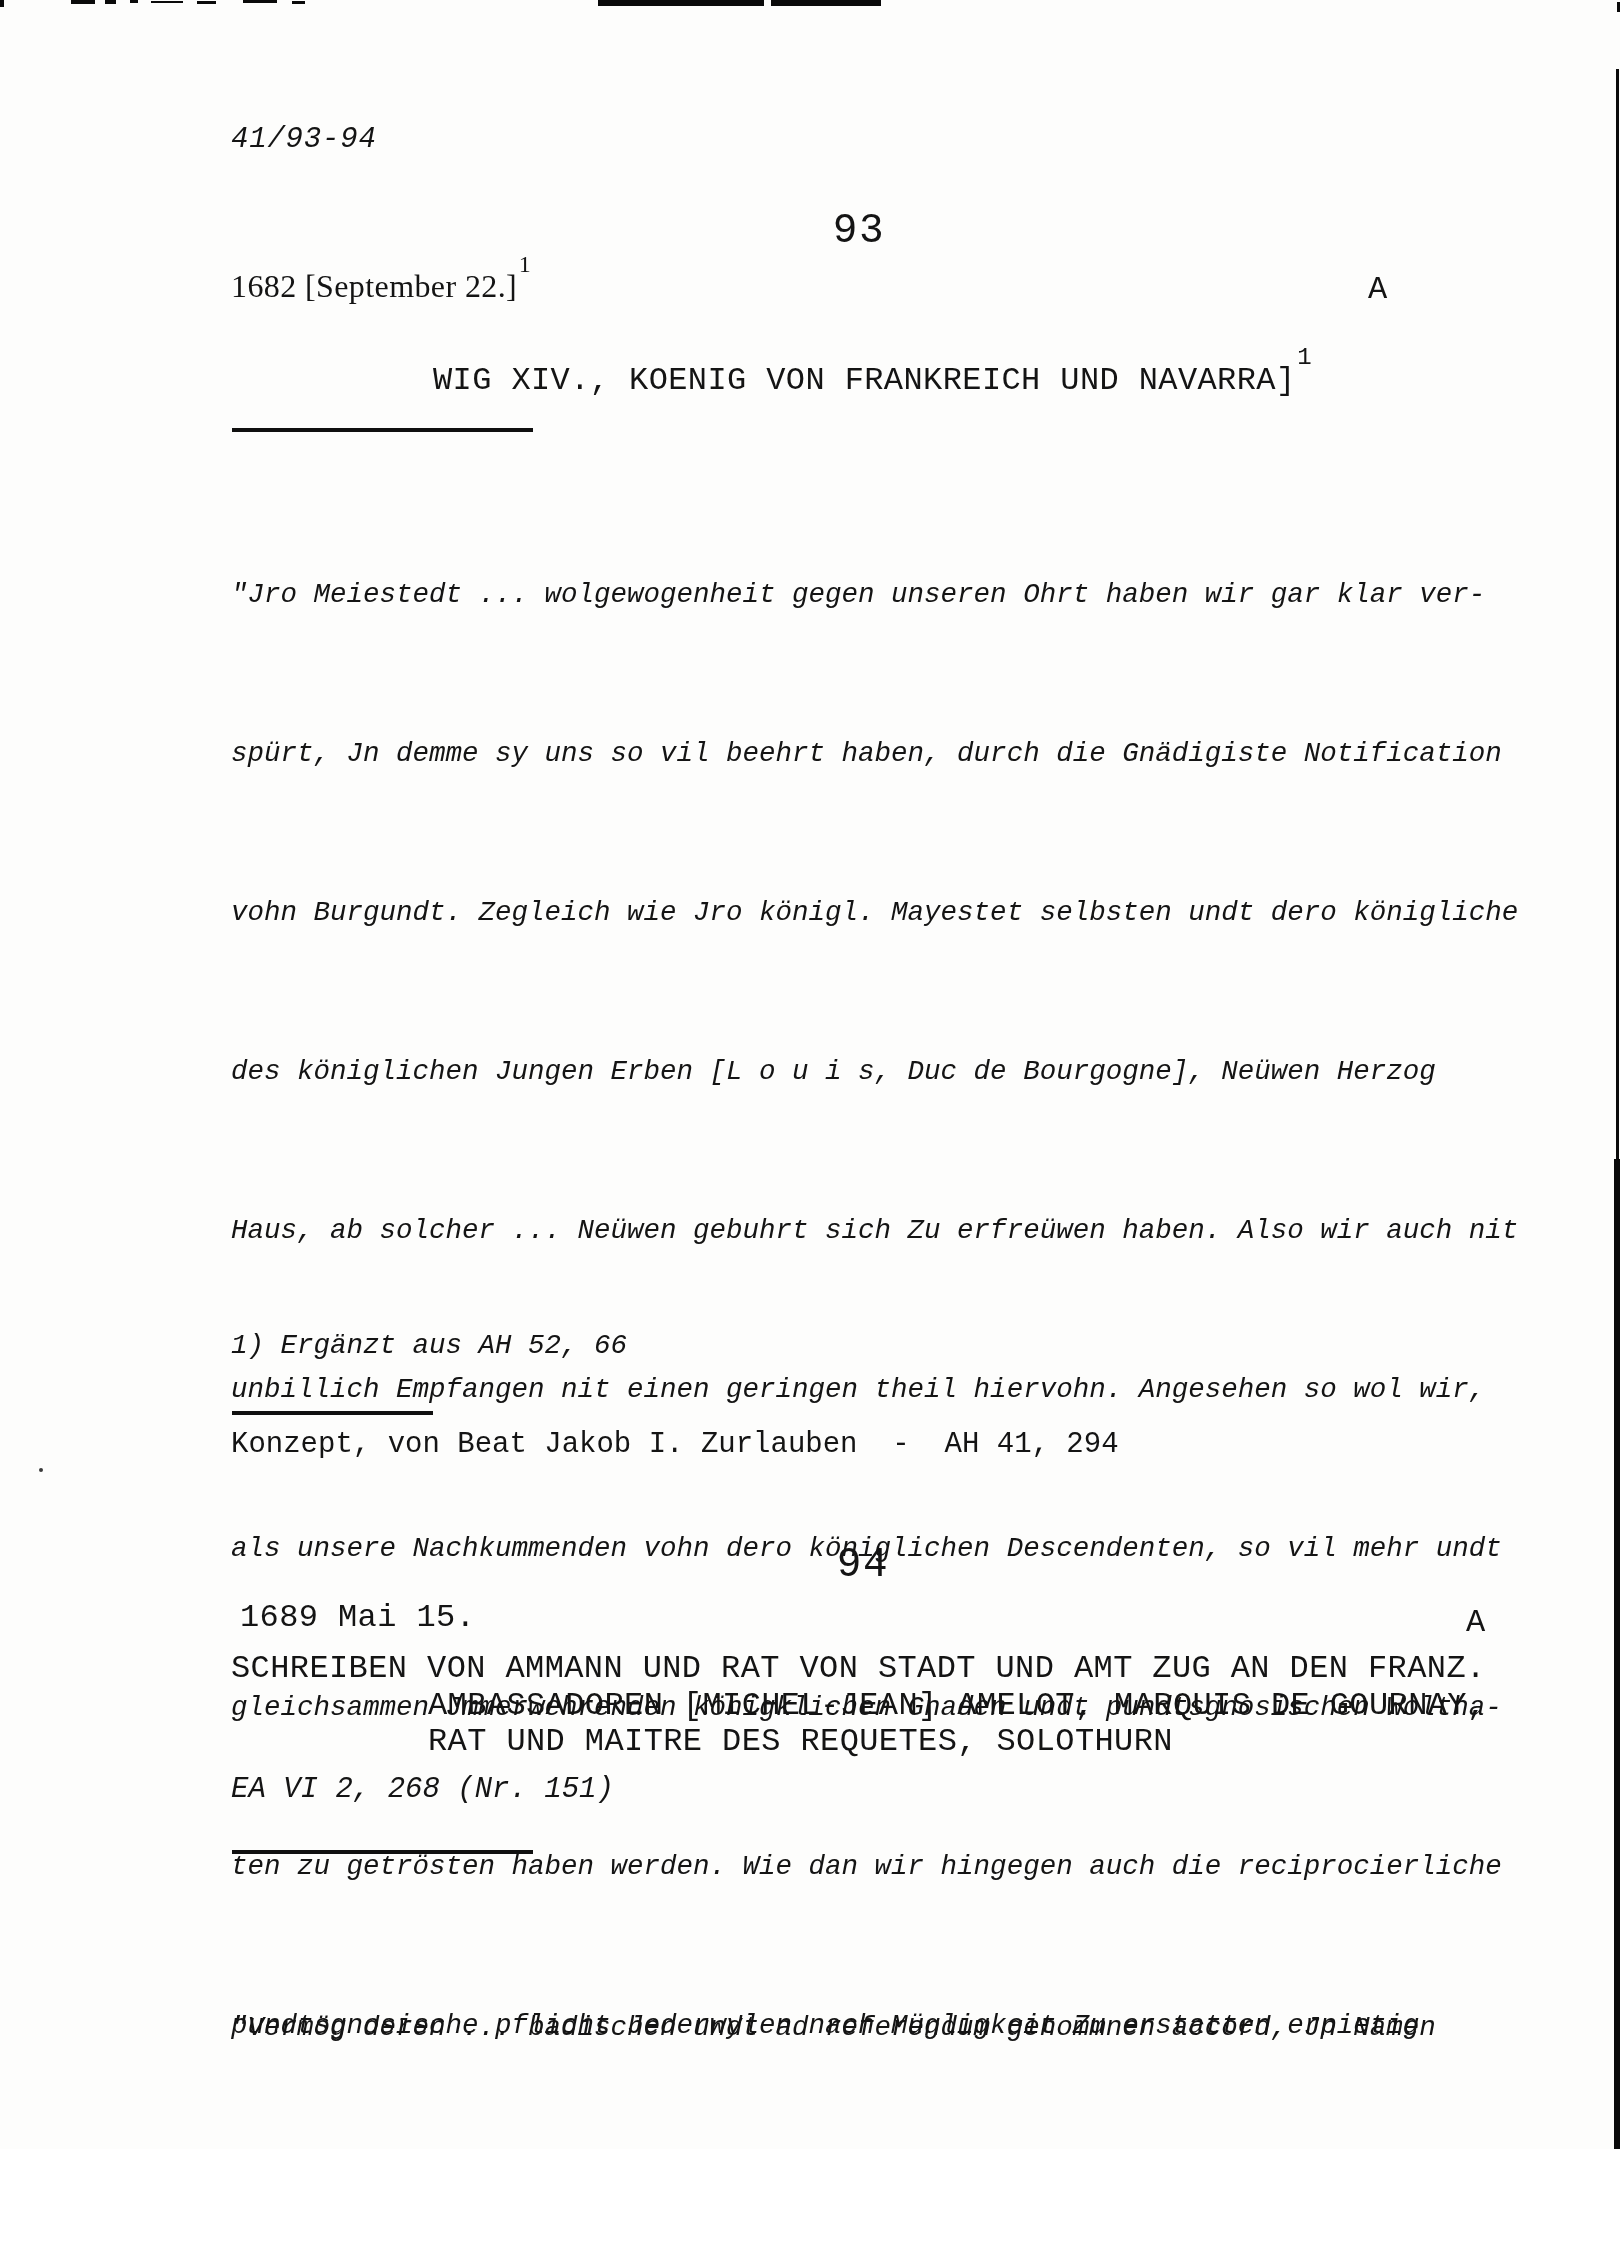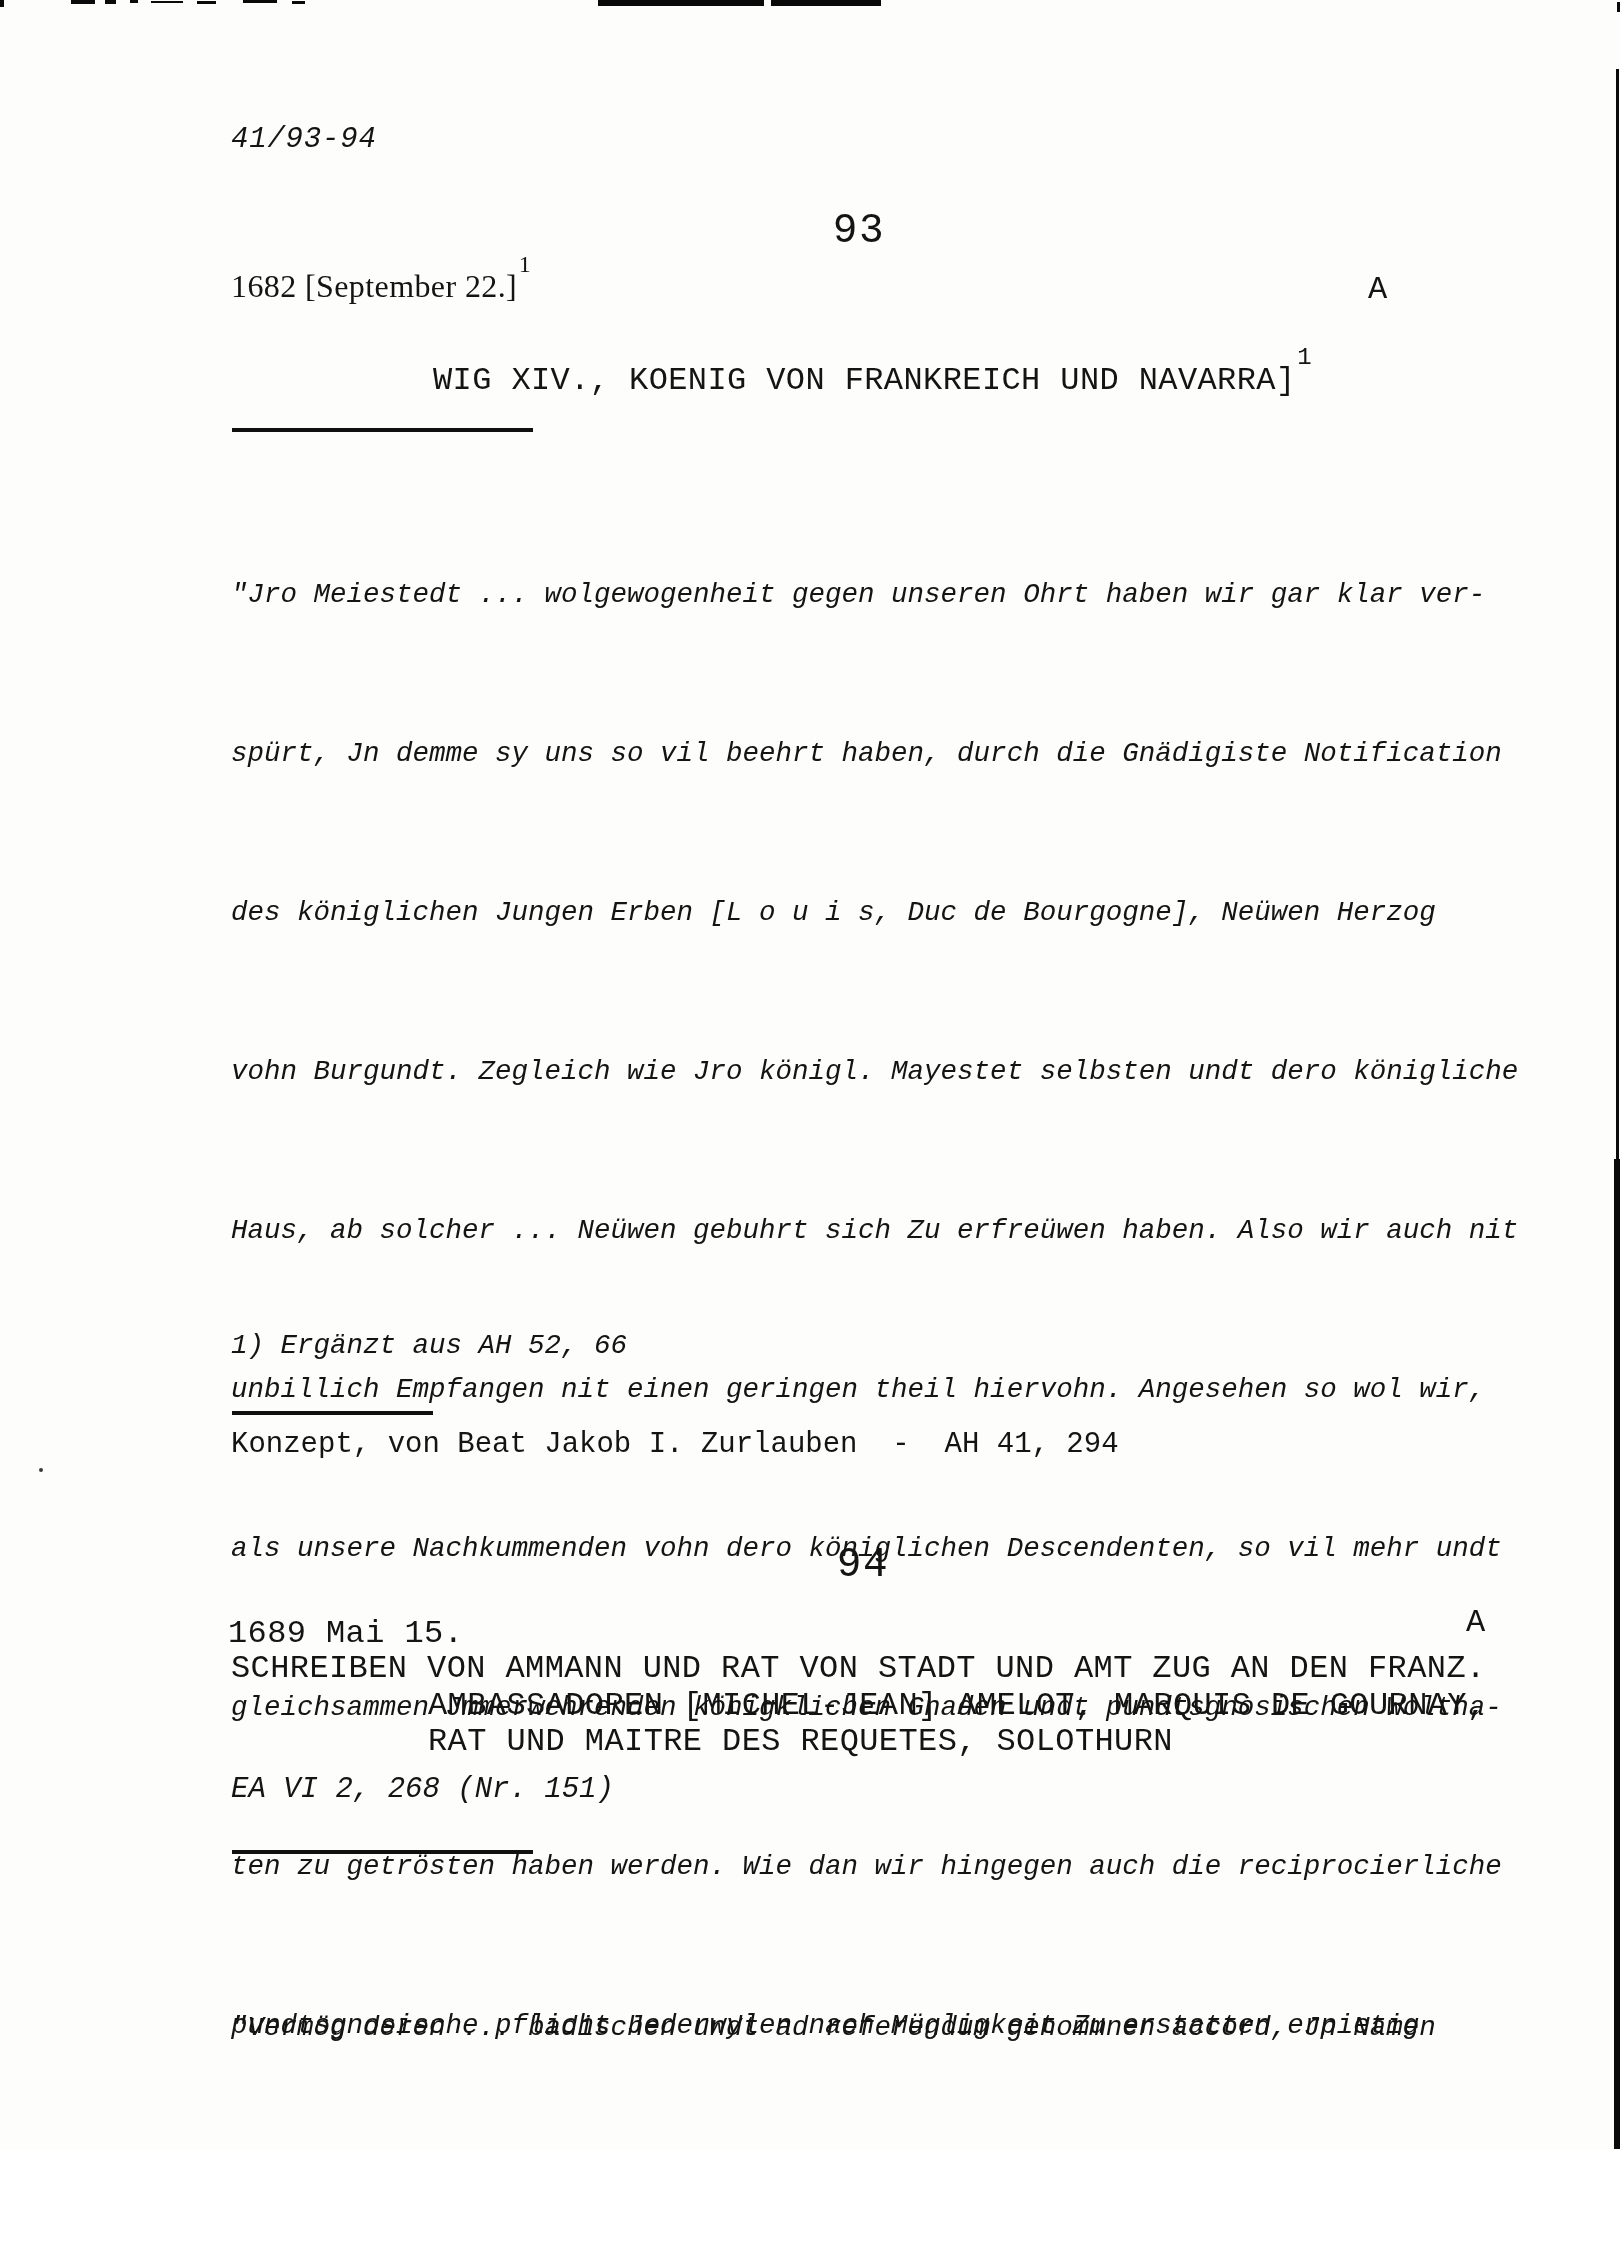--- a/index.html
+++ b/index.html
@@ -63,22 +63,22 @@
 
   <div class="abs siglum" style="left:1368px;top:271px;">A</div>
 
   <div class="abs headline" style="left:433px;top:357px;text-align:center;"><span>WIG XIV., KOENIG VON FRANKREICH UND NAVARRA]</span><sup class="fnmark">1</sup></div>
 
   <div class="rule" style="left:232px;top:428px;width:301px;"></div>
 
   <div class="abs quote q1" style="left:231px;top:462px;">
     <div>"Jro Meiestedt ... wolgewogenheit gegen unseren Ohrt haben wir gar klar ver-</div>
     <div>spürt, Jn demme sy uns so vil beehrt haben, durch die Gnädigiste Notification</div>
+    <div>vohn Burgundt. Zegleich wie Jro königl. Mayestet selbsten undt dero königliche</div>
     <div>des königlichen Jungen Erben [L o u i s, Duc de Bourgogne], Neüwen Herzog</div>
-    <div>vohn Burgundt. Zegleich wie Jro königl. Mayestet selbsten undt dero königliche</div>
     <div>Haus, ab solcher ... Neüwen gebuhrt sich Zu erfreüwen haben. Also wir auch nit</div>
     <div>unbillich Empfangen nit einen geringen theil hiervohn. Angesehen so wol wir,</div>
     <div>als unsere Nachkummenden vohn dero königlichen Descendenten, so vil mehr undt</div>
     <div>gleichsammen Jmmerwehrenden königklichen Gnaden undt pundtsgnosischen Woltha-</div>
     <div>ten zu getrösten haben werden. Wie dan wir hingegen auch die reciprocierliche</div>
     <div>pundtsgnosische pflicht Jederwylen nach Mügligkeit Zu erstatten erpietig</div>
     <div>sindt, den Grossen Gott umb sein heilige Benediction anrueffende, vermitelst</div>
     
     
     
@@ -87,21 +87,21 @@
   </div>
 
   <div class="abs footnote" style="left:231px;top:1330px;">1) Ergänzt aus AH 52, 66</div>
 
   <div class="rule" style="left:232px;top:1411px;width:201px;"></div>
 
   <div class="abs prov" style="left:231px;top:1428px;">Konzept, von Beat Jakob I. Zurlauben  -  AH 41, 294</div>
 
   <div class="abs entry-num" style="left:802px;top:1541px;width:122px;text-align:center;">94</div>
 
-  <div class="abs dateline" style="left:228px;top:1599px;margin-top:16px;">1689 Mai 15.</div>
+  <div class="abs dateline" style="left:240px;top:1599px;">1689 Mai 15.</div>
 
   <div class="abs siglum" style="left:1466px;top:1604px;">A</div>
 
   <div class="abs headline" style="left:231px;top:1650px;">SCHREIBEN VON AMMANN UND RAT VON STADT UND AMT ZUG AN DEN FRANZ.</div>
   <div class="abs headline" style="left:428px;top:1687px;">AMBASSADOREN [MICHEL-JEAN] AMELOT, MARQUIS DE GOURNAY,</div>
   <div class="abs headline" style="left:428px;top:1723px;">RAT UND MAITRE DES REQUETES, SOLOTHURN</div>
 
   <div class="abs source" style="left:231px;top:1773px;">EA VI 2, 268 (Nr. 151)</div>
 
   <div class="rule" style="left:232px;top:1850px;width:301px;"></div>

